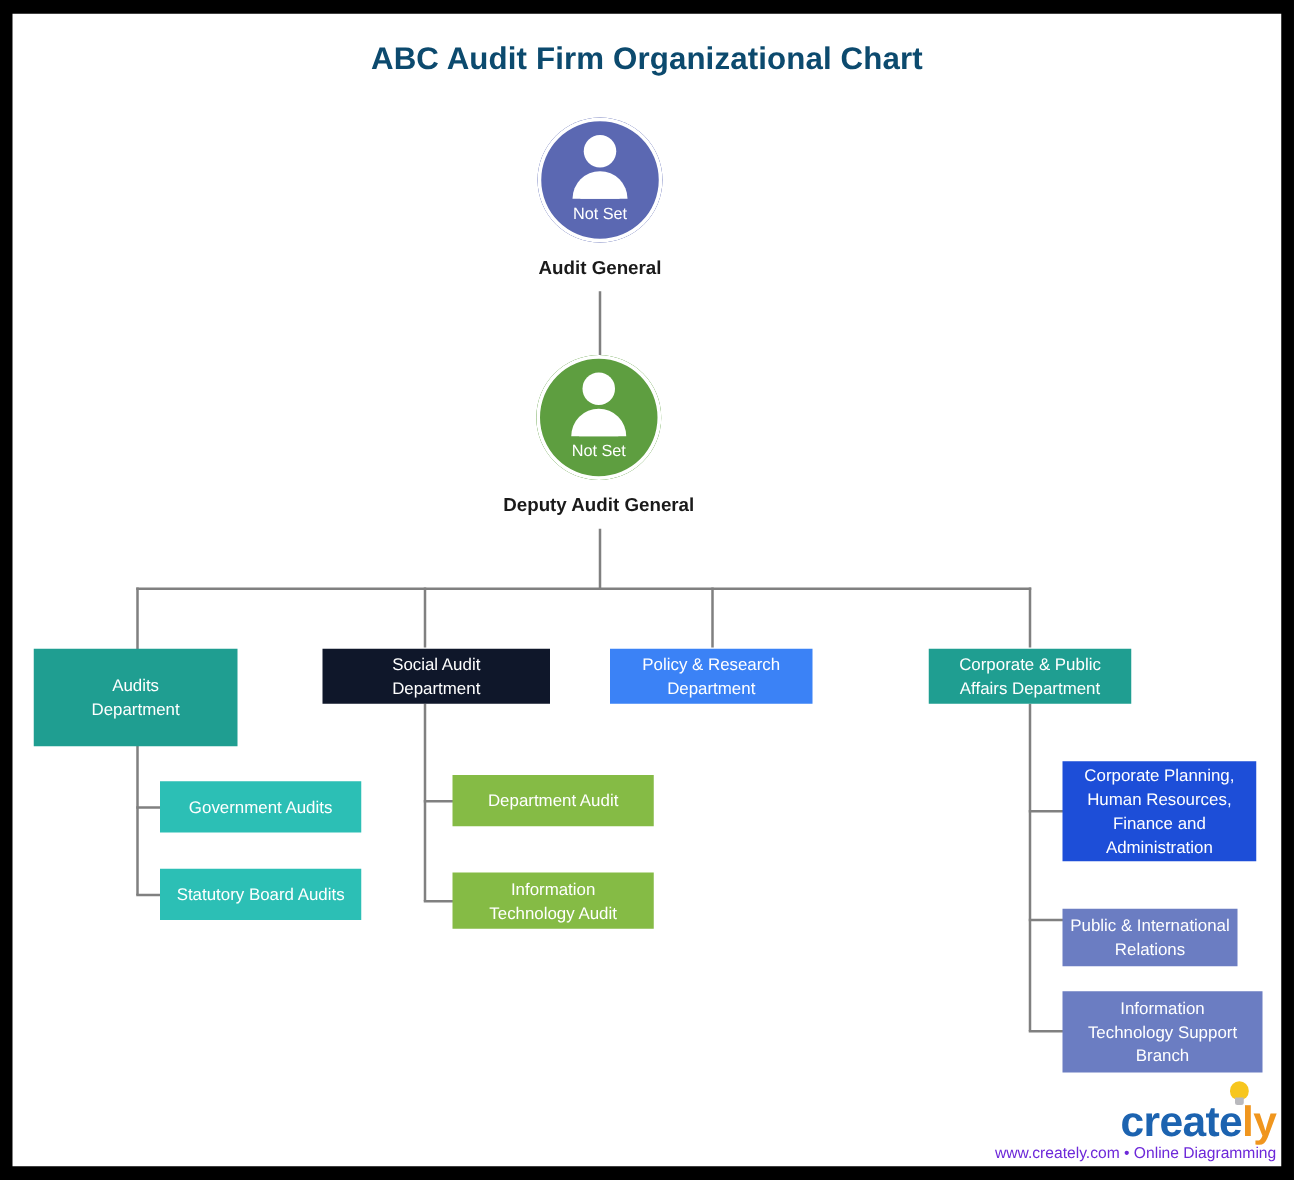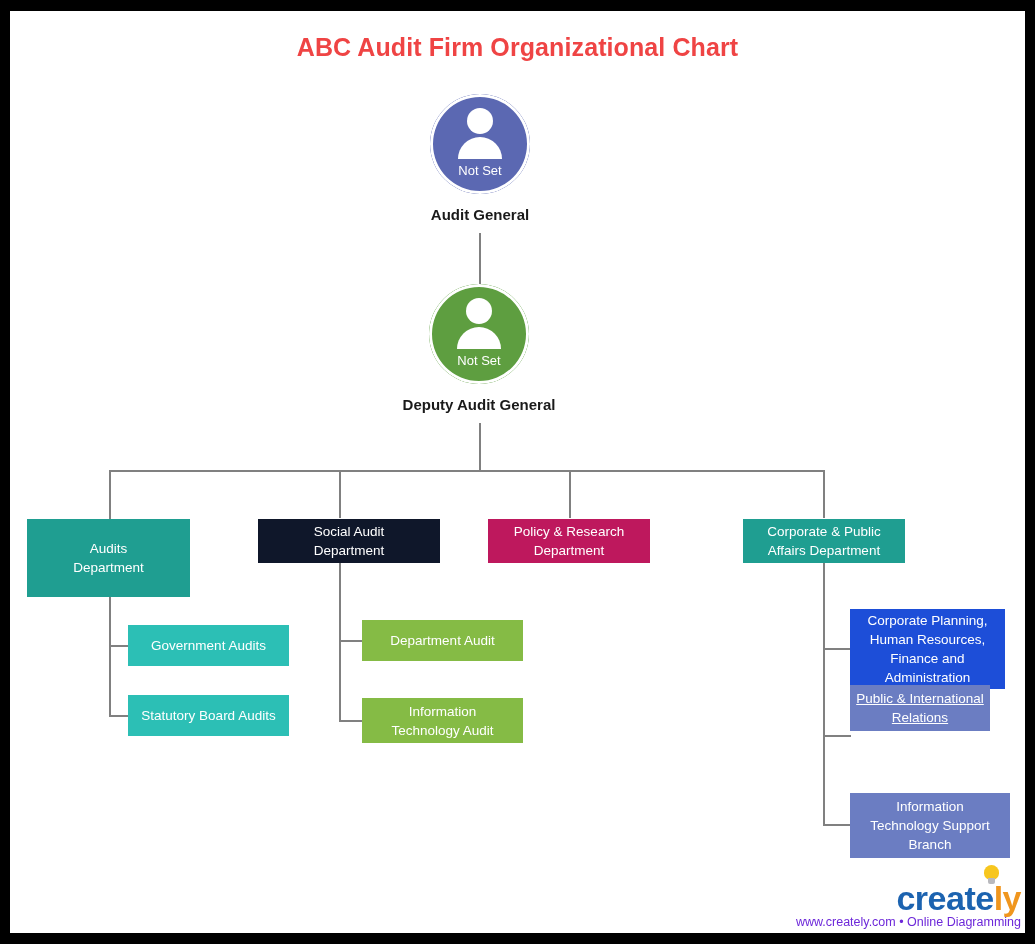--- a/index.html
+++ b/index.html
@@ -27,21 +27,21 @@
   }
 
   
   #title {
     position: absolute;
     left: 0; top: 22px;
     width: 1015px;
     text-align: center;
     font-size: 25px;
     font-weight: bold;
-    color: #ef4444;
+    color: #0c4a6e;
     letter-spacing: .1px;
   }
 
   
   .conn {
     position: absolute;
     background: #808080;
   }
   .vline { width: 2px; }
   .hline { height: 2px; }
@@ -224,35 +224,35 @@
           <div class="l2">Not Set</div>
         </div>
       </div>
       <div class="avatar-label" style="top:112px;">Deputy Audit General</div>
     </div>
 
     <div class="node" style="left:17px; top:508px; width:163px; height:78px; background:#1f9e91;">Audits<br>Department</div>
 
     <div class="node" style="left:248px; top:508px; width:182px; height:44px; background:#0f172a;">Social Audit<br>Department</div>
 
-    <div class="node" style="left:478px; top:508px; width:162px; height:44px; background:#be185d;">Policy &amp; Research<br>Department</div>
+    <div class="node" style="left:478px; top:508px; width:162px; height:44px; background:#3b82f6;">Policy &amp; Research<br>Department</div>
 
     <div class="node" style="left:733px; top:508px; width:162px; height:44px; background:#1f9e91;">Corporate &amp; Public<br>Affairs Department</div>
 
     <div class="node" style="left:118px; top:614px; width:161px; height:41px; background:#2cbfb5;">Government Audits</div>
 
     <div class="node" style="left:118px; top:684px; width:161px; height:41px; background:#2cbfb5;">Statutory Board Audits</div>
 
     <div class="node" style="left:352px; top:609px; width:161px; height:41px; background:#85bb45;">Department Audit</div>
 
     <div class="node" style="left:352px; top:687px; width:161px; height:45px; background:#85bb45;">Information<br>Technology Audit</div>
 
     <div class="node" style="left:840px; top:598px; width:155px; height:80px; background:#1d4ed8;">Corporate Planning,<br>Human Resources,<br>Finance and<br>Administration</div>
 
-    <div class="node" style="left:840px; top:674px; width:140px; height:46px; background:#6b7dc2;text-decoration:underline;">Public &amp; International<br>Relations</div>
+    <div class="node" style="left:840px; top:716px; width:140px; height:46px; background:#6b7dc2;">Public &amp; International<br>Relations</div>
 
     <div class="node" style="left:840px; top:782px; width:160px; height:65px; background:#6b7dc2;">Information<br>Technology Support<br>Branch</div>
 
     <div id="logo-wrap">
       <div id="logo-text">
         <span class="blue">create</span><span class="orange">ly</span>
         <span id="bulb">
           <span class="glass"></span>
           <span class="base"></span>
         </span>

